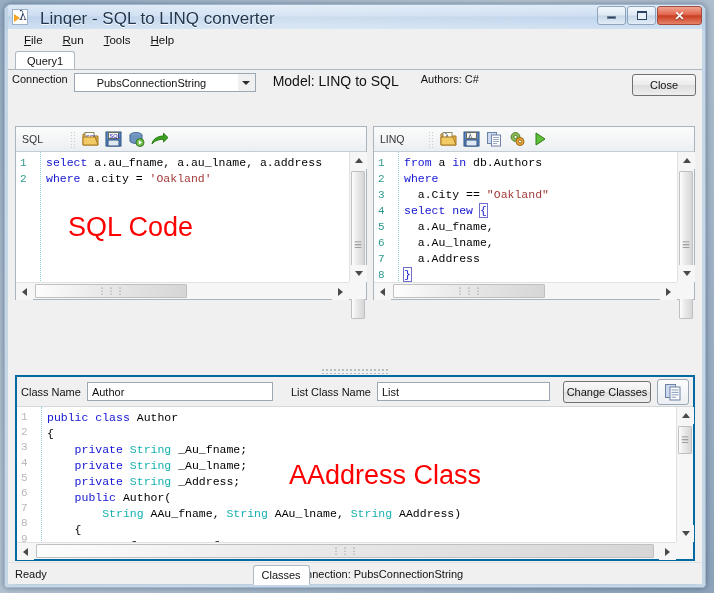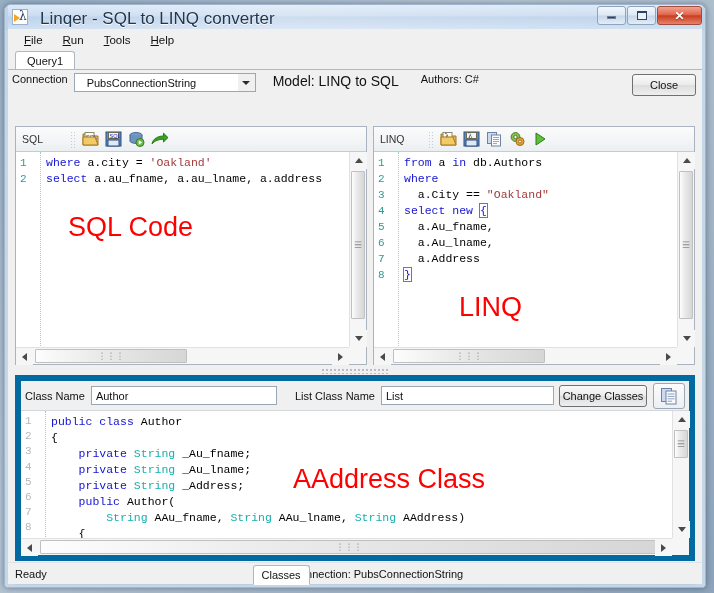--- a/index.html
+++ b/index.html
@@ -87,38 +87,38 @@
   
   #connrow{
     height:27px;margin:3px 4px 0 4px;background:#f0f0f0;position:relative;
     display:flex;align-items:flex-start;
   }
   .lbl{font-size:11px;color:#111;}
   #connbox{
     margin-left:6px;width:182px;height:19px;background:#fff;
     border:1px solid #9aa7b5;box-sizing:border-box;position:relative;display:flex;align-items:center;
   }
-  #connbox .val{padding-left:12px;font-size:11px;color:#111;}
+  #connbox .val{padding-left:22px;font-size:11px;color:#111;}
   #conncaret{
     position:absolute;right:0;top:0;width:17px;height:17px;
     background:#f0f0f0;display:flex;align-items:center;justify-content:center;
   }
   .caret-d{width:0;height:0;border-left:4px solid transparent;border-right:4px solid transparent;border-top:4px solid #2b2b2b;}
   #modeltxt{margin-left:17px;font-size:14px;color:#111;}
   #langtxt{margin-left:22px;font-size:11px;color:#111;}
   #closebtn{
     position:absolute;right:2px;top:1px;width:64px;height:22px;
     border:1px solid #707070;border-radius:3px;box-sizing:border-box;
     background:linear-gradient(to bottom,#fafafa 0%,#ececec 48%,#dedede 52%,#eeeeee 100%);
     display:flex;align-items:center;justify-content:center;font-size:11px;color:#111;
   }
 
   
   #panes{position:absolute;left:7px;top:97px;right:7px;height:239px;}
-  .pane{position:absolute;top:0;height:239px;border:1px solid #a9b4c0;box-sizing:border-box;background:#fff;}
+  .pane{position:absolute;top:0;height:174px;border:1px solid #a9b4c0;box-sizing:border-box;background:#fff;}
   #sqlpane{left:0;width:352px;}
   #linqpane{right:0;width:322px;}
   .paneheader{
     height:25px;background:linear-gradient(to bottom,#fbfbfb,#eceff2);
     border-bottom:1px solid #c4ccd4;display:flex;align-items:center;box-sizing:border-box;
   }
   .paneheader .ptitle{width:44px;padding-left:6px;font-size:10.5px;color:#333;}
   .gripper{width:5px;height:17px;margin:0 4px;
     background-image:radial-gradient(#c6ccd3 40%,transparent 41%);
     background-size:3px 3px;}
@@ -157,21 +157,21 @@
 
   
   #hsplit{position:absolute;left:7px;right:7px;top:338px;height:8px;}
   #hsplit .dots{position:absolute;left:50%;top:1px;transform:translateX(-50%);
     width:68px;height:6px;
     background-image:radial-gradient(#b7bdc4 40%,transparent 41%);
     background-size:4px 4px;}
 
   
   #classpane{position:absolute;left:7px;right:7px;top:346px;height:186px;
-    border:6px solid #0369a1;box-sizing:border-box;background:#fff;}
+    border:2px solid #0369a1;box-sizing:border-box;background:#fff;}
   #classbar{height:30px;background:#f0f0f0;border-bottom:1px solid #d3d8dd;
     display:flex;align-items:center;padding:0 4px;box-sizing:border-box;position:relative;}
   .tfield{height:19px;background:#fff;border:1px solid #9aa7b5;box-sizing:border-box;
     display:flex;align-items:center;padding-left:4px;font-size:11px;color:#111;}
   #classnamefield{width:186px;margin-left:6px;}
   #listclassfield{width:173px;margin-left:6px;}
   #listclasslabel{margin-left:18px;}
   #changebtn{position:absolute;right:42px;top:4px;width:88px;height:22px;
     border:1px solid #707070;border-radius:3px;box-sizing:border-box;
     background:linear-gradient(to bottom,#fafafa 0%,#ececec 48%,#dedede 52%,#eeeeee 100%);
@@ -292,21 +292,21 @@
             </svg>
           </span>
         </div>
         <div class="codearea">
           <div class="gutter"></div>
           <div class="gutline"></div>
           <div id="sql-lnums">
               <div class="lnum" style="top: 3px;">1</div>
               <div class="lnum" style="top: 19px;">2</div>
             </div>
-          <div class="codelines" id="sql-code"><div><span class="kw">where</span><span> a.city = </span><span class="str">'Oakland'</span></div><div><span class="kw">select</span><span> a.au_fname, a.au_lname, a.address</span></div></div>
+          <div class="codelines" id="sql-code"><div><span class="kw">select</span><span> a.au_fname, a.au_lname, a.address</span></div><div><span class="kw">where</span><span> a.city = </span><span class="str">'Oakland'</span></div></div>
           <div class="overlay" style="left:52px;top:60px;">SQL Code</div>
         </div>
 
         <div class="vsb">
           <div class="sbbtn" style="top:0">
               <span class="ar ar-u"></span>
             </div>
           <div class="sbthumb" style="left:1px;right:1px;top:19px;height:148px;">
             <span class="thumbgrip">☰</span>
           </div>

